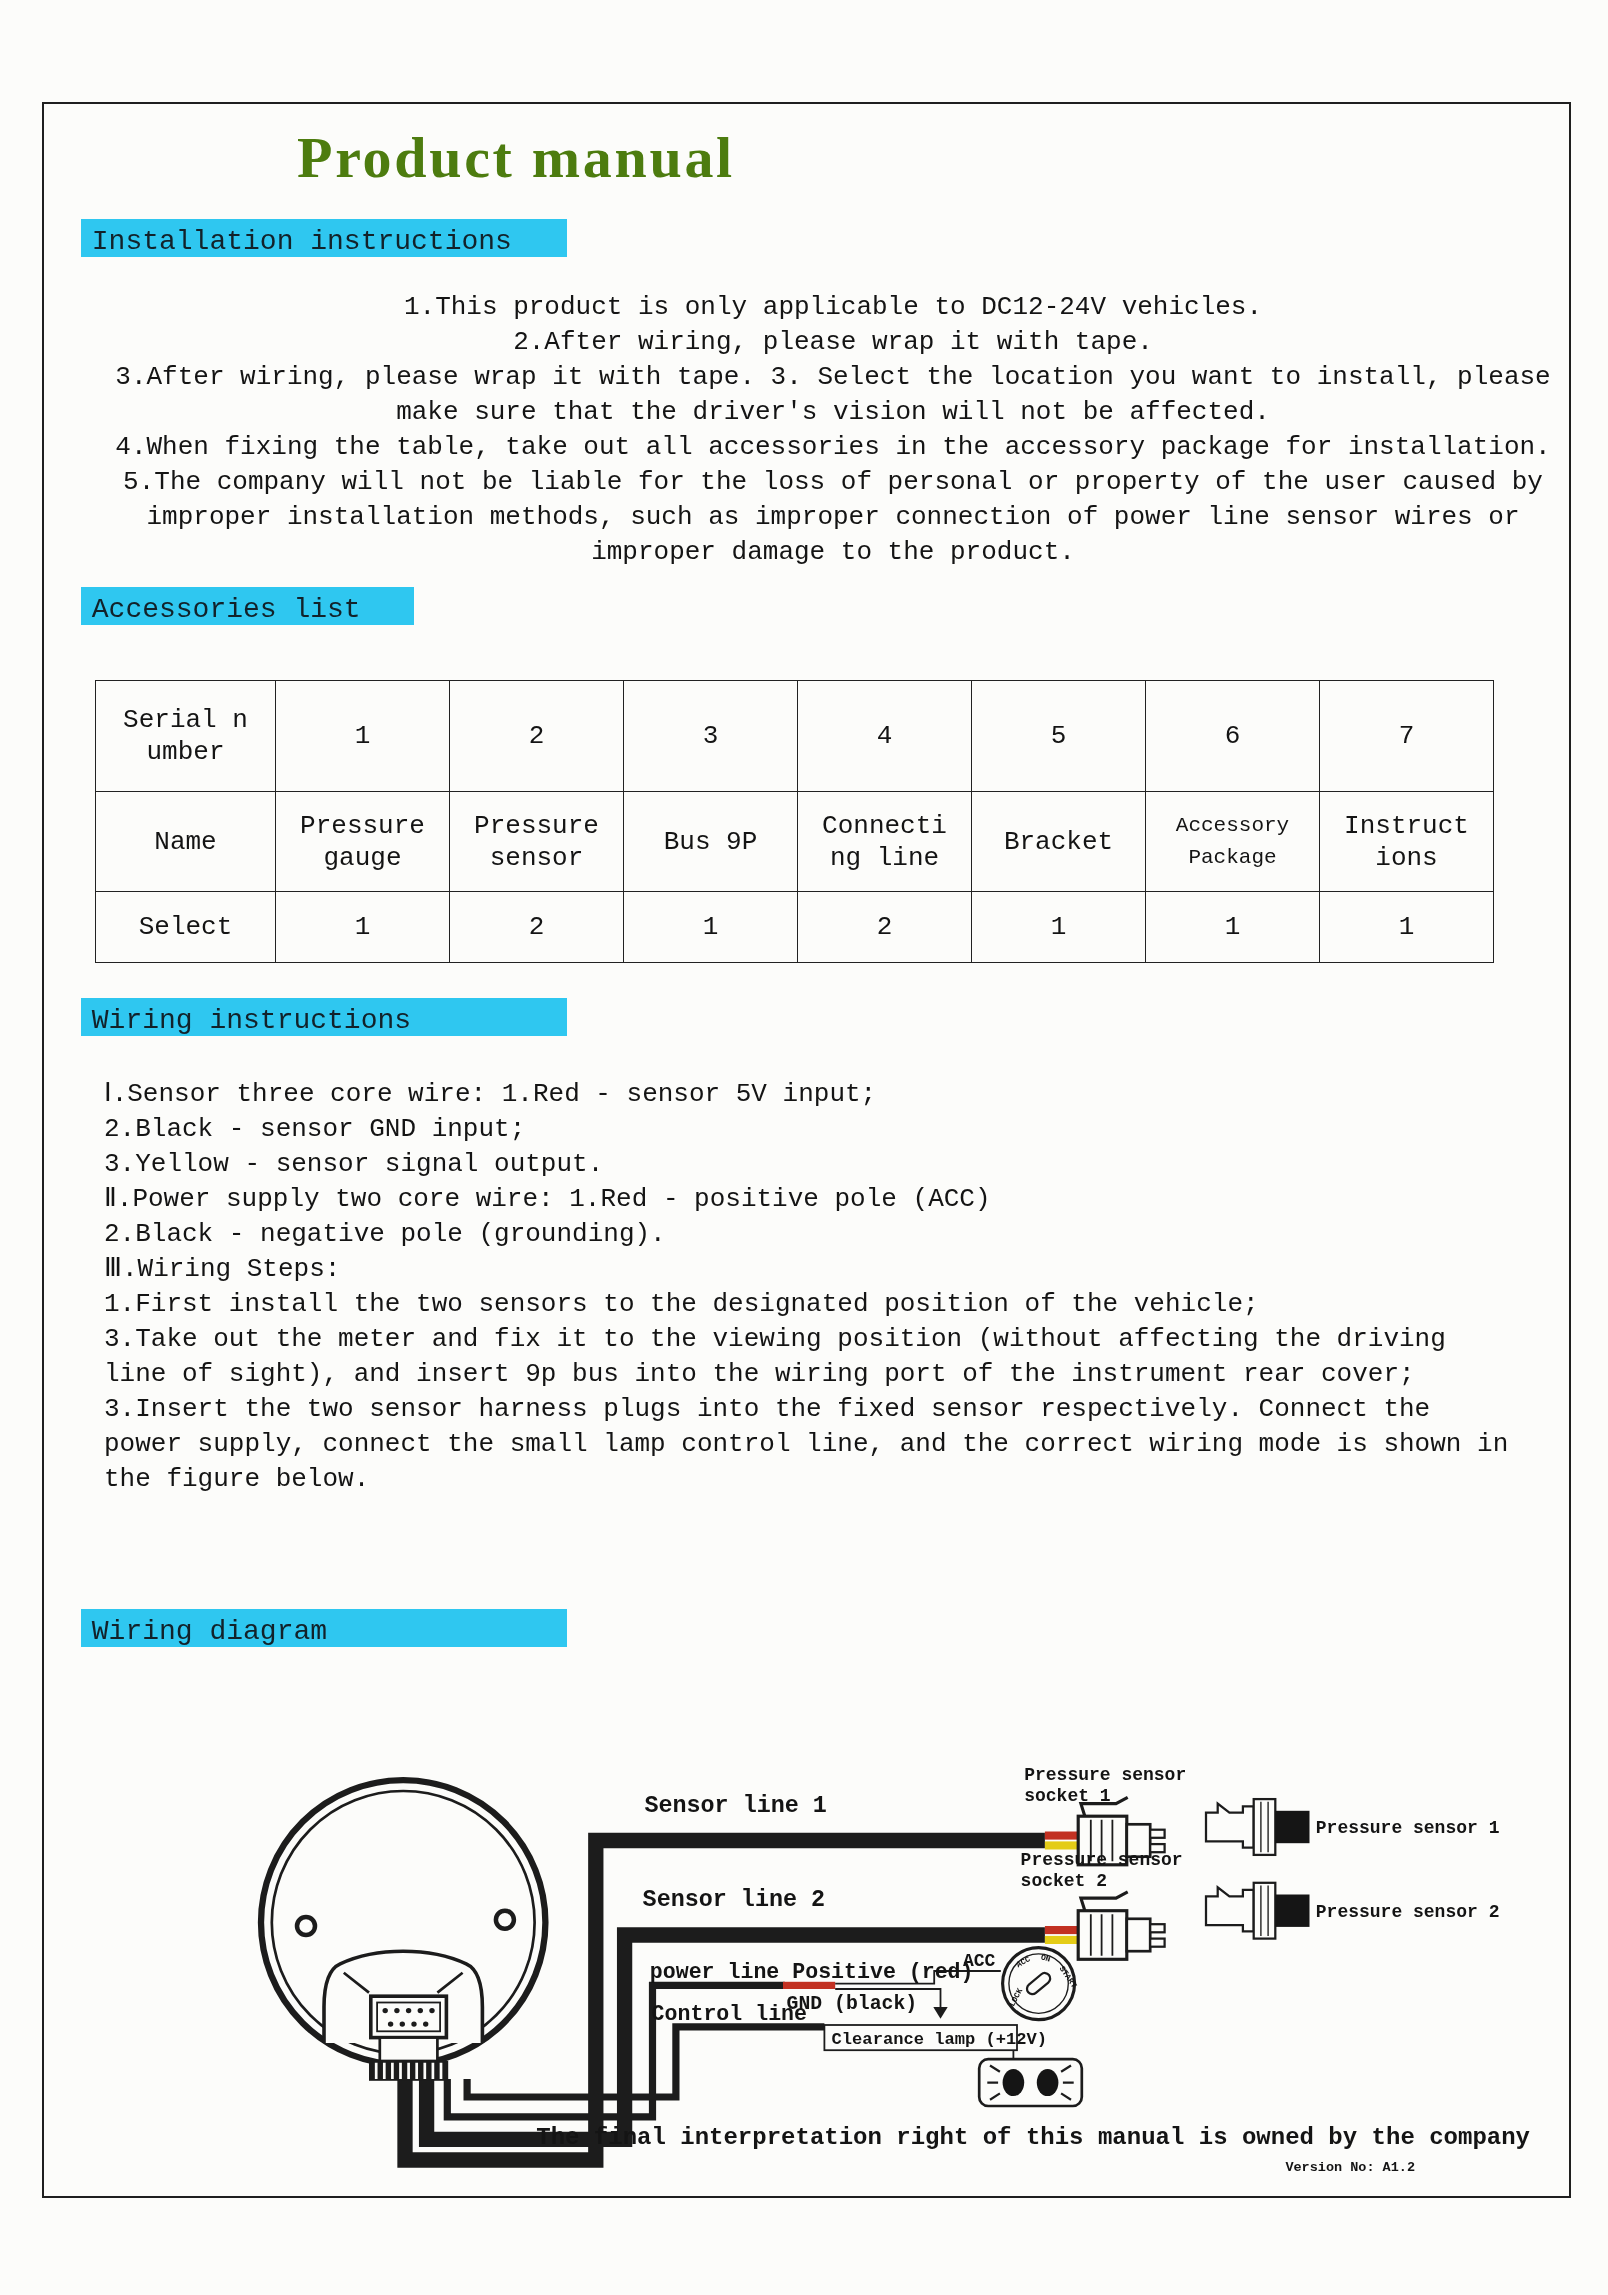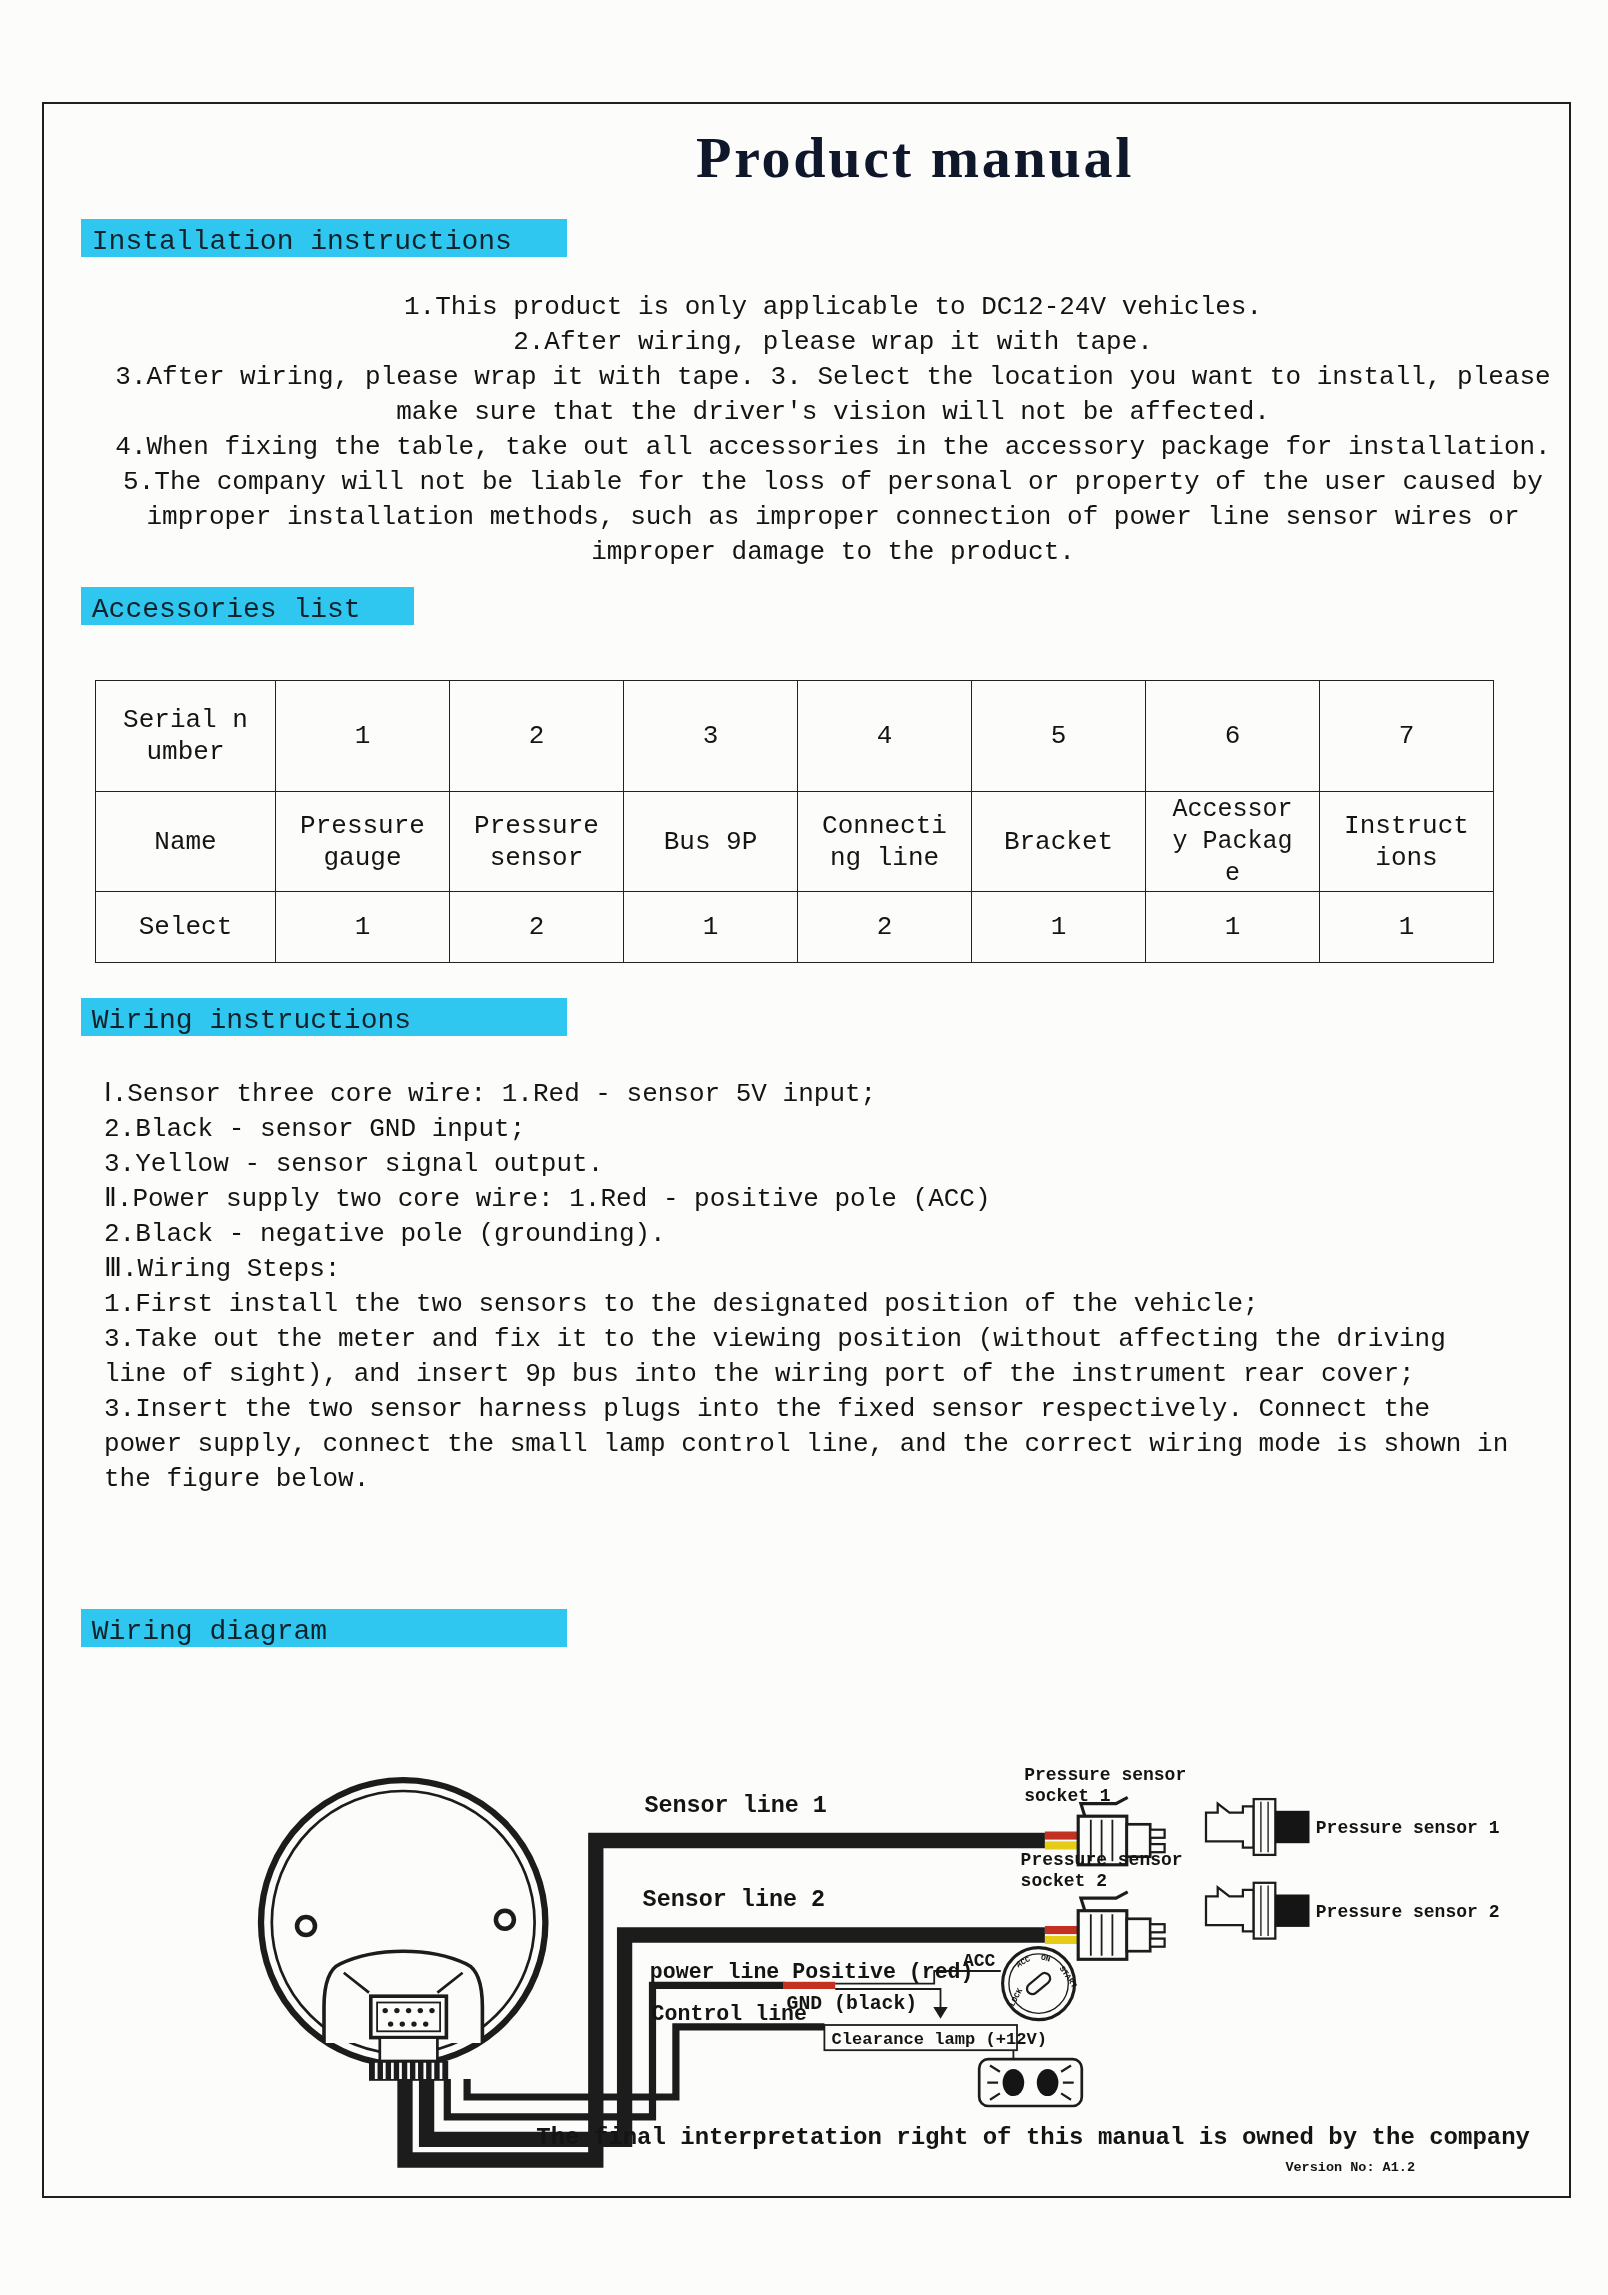--- a/index.html
+++ b/index.html
@@ -1,39 +1,39 @@
 <!DOCTYPE html>
 <html style="font-size:14.4px"><head>
 <meta charset="utf-8">
 <style>
   html,body{margin:0;padding:0;background:#e8e8e8;}
   .page{position:relative;width:1608px;height:2295px;background:#fcfcfa;overflow:hidden;
         font-family:"Liberation Mono", monospace;color:#141414;}
   .border-box{position:absolute;left:42px;top:102px;width:1525px;height:2092px;
         border:2.7px solid #1f1f1f;}
-  .title{position:absolute;left:297px;top:124px;width:837px;margin:0;text-align:right;
+  .title{position:absolute;left:297px;top:124px;width:837px;margin:0;text-align:left;
         font-family:"Liberation Serif", serif;font-weight:bold;font-size:58px;
-        letter-spacing:2.7px;color:#0f172a;}
+        letter-spacing:2.7px;color:#4d7c0f;}
   .hbar{position:absolute;height:38px;line-height:45px;padding-left:10.8px;
         font-size:28px;color:#12222a;}
   .bar1{left:81px;top:219px;width:475px;}
   .bar2{left:81px;top:587px;width:322px;}
   .bar3{left:81px;top:998px;width:475px;}
   .bar4{left:81px;top:1609px;width:475px;}
   .body-list{position:absolute;left:95px;top:290px;width:1476px;
         font-size:26px;line-height:35px;text-align:center;}
   .body-list p{margin:0;}
   table.acc{position:absolute;left:95px;top:660px;border-collapse:collapse;
         table-layout:fixed;font-size:26px;text-align:center;margin-top:20px;}
   table.acc td{border:1.8px solid #222;vertical-align:middle;padding:0 21.6px;
         word-break:break-all;line-height:32px;}
   table.acc tr.r1 td{height:110px;}
   table.acc tr.r2 td{height:99px;}
   table.acc tr.r3 td{height:70px;}
-  td.smallcell{font-size:25px;line-height:27px;}
+  td.smallcell{font-size:21px;line-height:27px;}
   .wlines{position:absolute;left:104px;top:1077px;width:1476px;
         font-size:26px;line-height:35px;}
   .wlines div{margin:0;}
   .w1,.w2{margin-left:414px;}
   .w4{margin-left:464px;}
   .w5{margin-top:35px;}
   .w6,.w7,.w9{margin-left:36px;}
   .diagram-svg{position:absolute;left:54px;top:1710px;}
   .footnote{position:absolute;right:78px;top:2124px;font-size:24px;font-weight:bold;}
   .version{position:absolute;right:193px;top:2160px;font-size:13.5px;font-weight:bold;}

